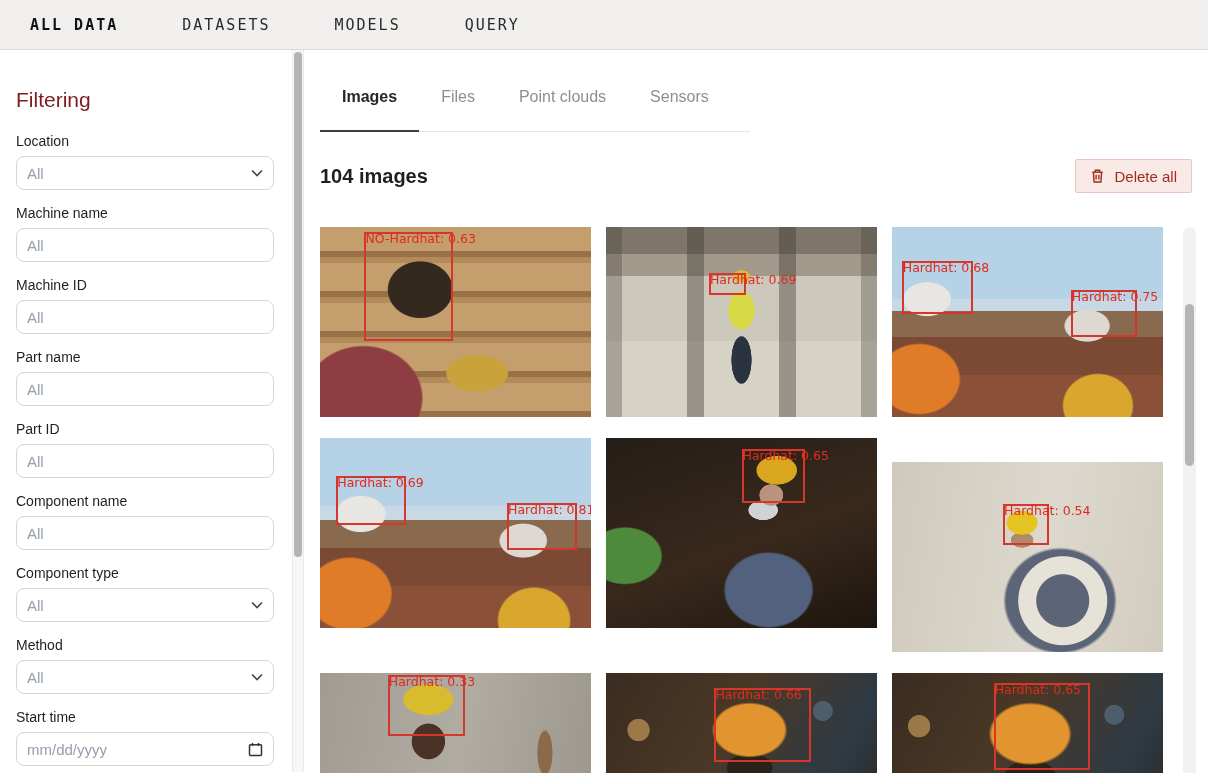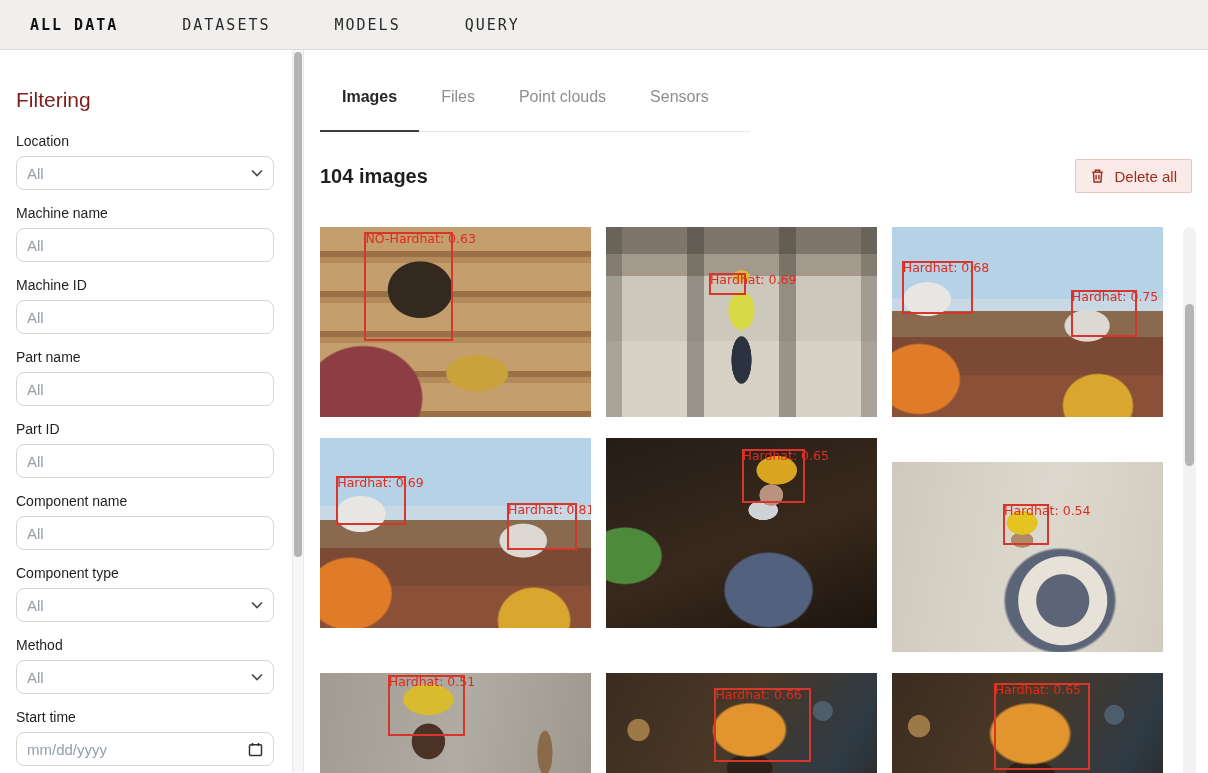--- a/index.html
+++ b/index.html
@@ -264,21 +264,21 @@
               <span class="bbl">Hardhat: 0.65</span>
             </div>
           </div>
           <div class="card scene-electrician-cables">
             <div class="bbox" style="left: 41%; top: 22%; width: 17%; height: 21.5%;">
               <span class="bbl">Hardhat: 0.54</span>
             </div>
           </div>
           <div class="card scene-portrait-yellow-hardhat">
             <div class="bbox" style="left: 25%; top: 1%; width: 28.6%; height: 32%;">
-              <span class="bbl">Hardhat: 0.51</span>
+              <span class="bbl">Hardhat: 0.33</span>
             </div>
           </div>
           <div class="card scene-orange-hardhat-bokeh-a">
             <div class="bbox" style="left: 40%; top: 8%; width: 35.7%; height: 39%;">
               <span class="bbl">Hardhat: 0.66</span>
             </div>
           </div>
           <div class="card scene-orange-hardhat-bokeh-b">
             <div class="bbox" style="left: 37.5%; top: 5%; width: 35.7%; height: 46%;">
               <span class="bbl">Hardhat: 0.65</span>

